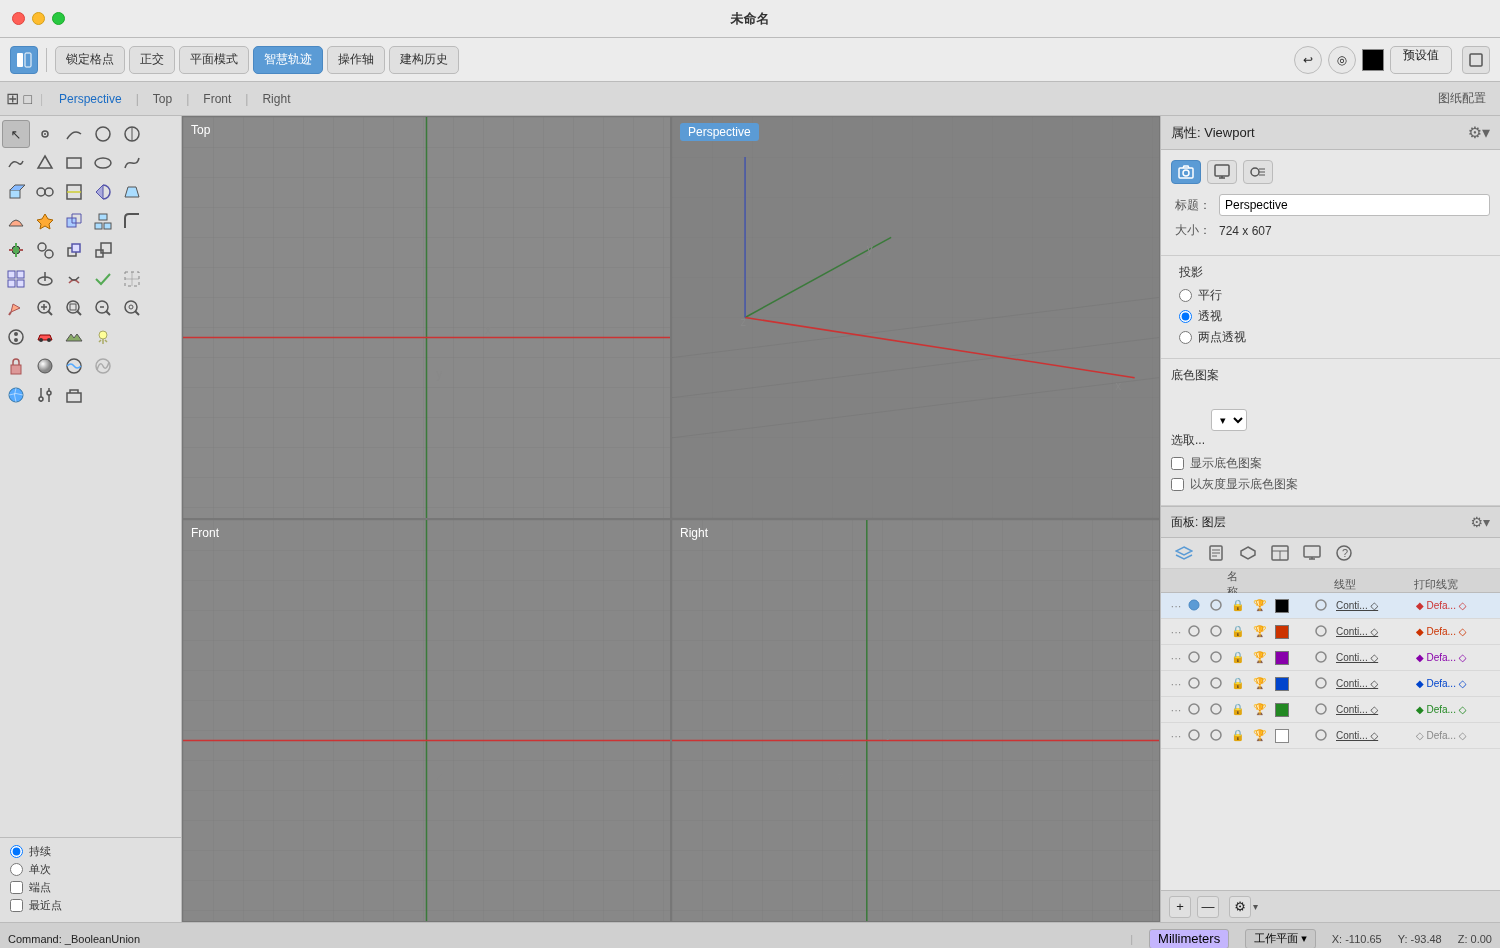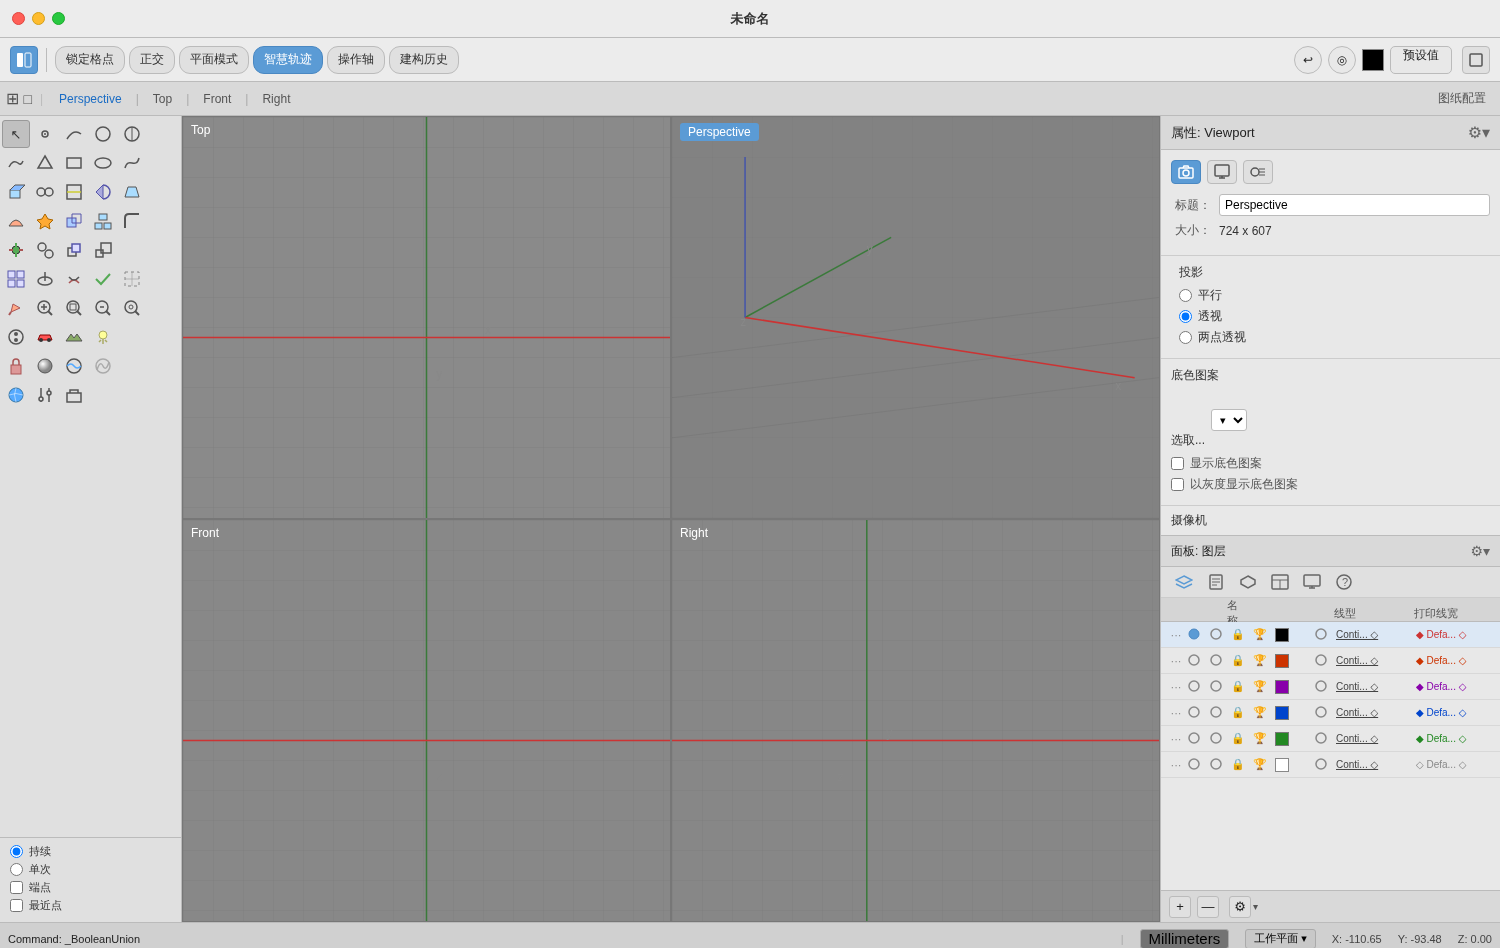--- a/index.html
+++ b/index.html
@@ -52,21 +52,21 @@
       align-items: center;
       padding: 0 10px;
       gap: 4px;
     }
     .toolbar-sep { width: 1px; height: 24px; background: #bbb; margin: 0 4px; }
     .toolbar-text-btn {
       height: 28px;
       padding: 0 10px;
       background: #e0e0e0;
       border: 1px solid #bbb;
-      border-radius: 11px;
+      border-radius: 5px;
       cursor: pointer;
       font-size: 12px;
       color: #333;
       display: flex; align-items: center;
     }
     .toolbar-text-btn.active {
       background: #5b9bd5;
       color: white;
       border-color: #4a88c2;
     }
@@ -453,25 +453,25 @@
       padding: 0 8px;
       gap: 16px;
       font-size: 11px;
       color: #333;
     }
     #cmd-line { flex: 1; color: #222; }
     #coord-area { display: flex; gap: 16px; color: #444; align-items: flex-end; }
     #units-btn {
       padding: 0 8px;
       height: 20px;
-      background: #737373;
+      background: #c4b5fd;
       border: 1px solid #aaa;
       border-radius: 3px;
       cursor: pointer;
-      font-size: 15px;
+      font-size: 13px;
     }
     #workplane-btn {
       padding: 0 8px;
       height: 20px;
       background: #c8c8c8;
       border: 1px solid #aaa;
       border-radius: 3px;
       cursor: pointer;
       font-size: 11px;
     }
@@ -1012,23 +1012,20 @@
       <div class="checkbox-row">
         <input type="checkbox" id="bg-show" style="">
         <label class="checkbox-label" for="bg-show">显示底色图案</label>
       </div>
       <div class="checkbox-row">
         <input type="checkbox" id="bg-gray" style="">
         <label class="checkbox-label" for="bg-gray">以灰度显示底色图案</label>
       </div>
     </div>
 
-    <div id="camera-section">
-      <div class="section-title">摄像机</div>
-    </div>
 
     <div id="layers-panel">
       <div id="layers-header">
         <span>面板: 图层</span>
         <span id="layers-panel-settings">⚙▾</span>
       </div>
       <div id="layers-icons-row">
         <div class="layers-icon active">
           <svg width="18" height="16" viewBox="0 0 18 16">
               <path d="M9 2 L17 6 L9 10 L1 6 Z" fill="none" stroke="#5b9bd5" stroke-width="1.5"></path>

